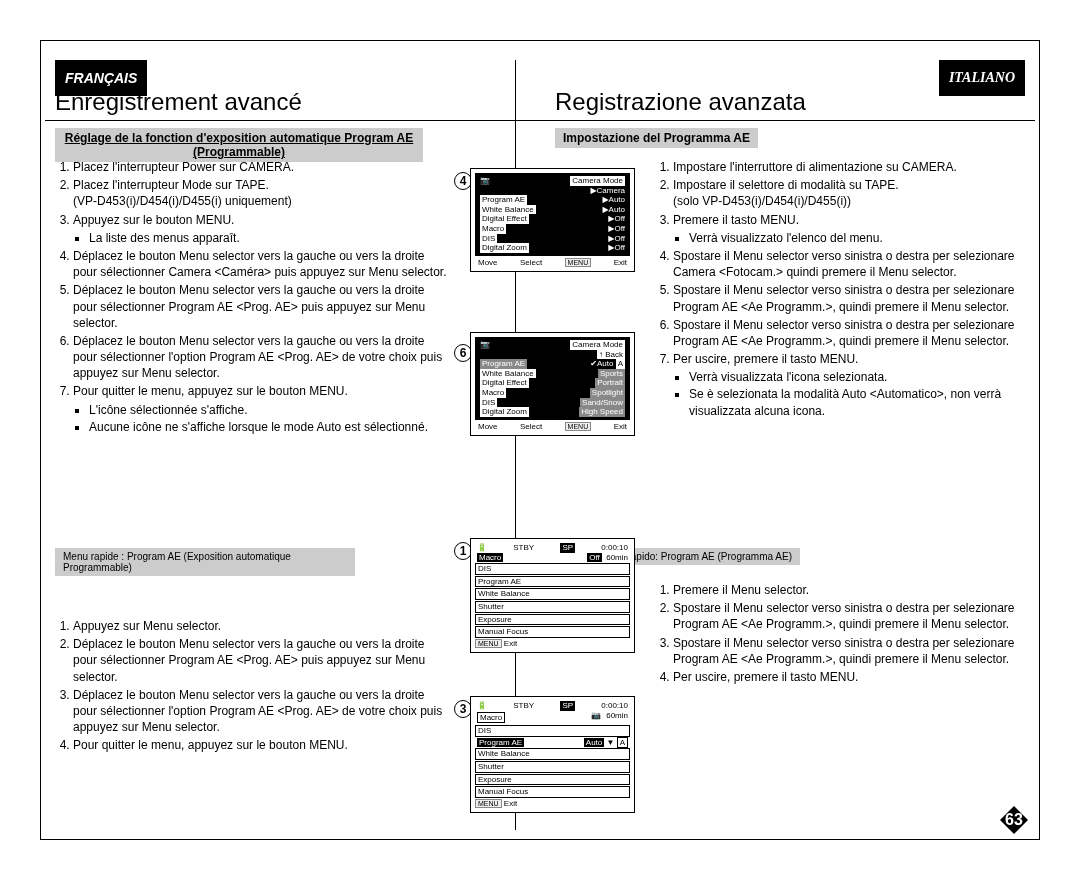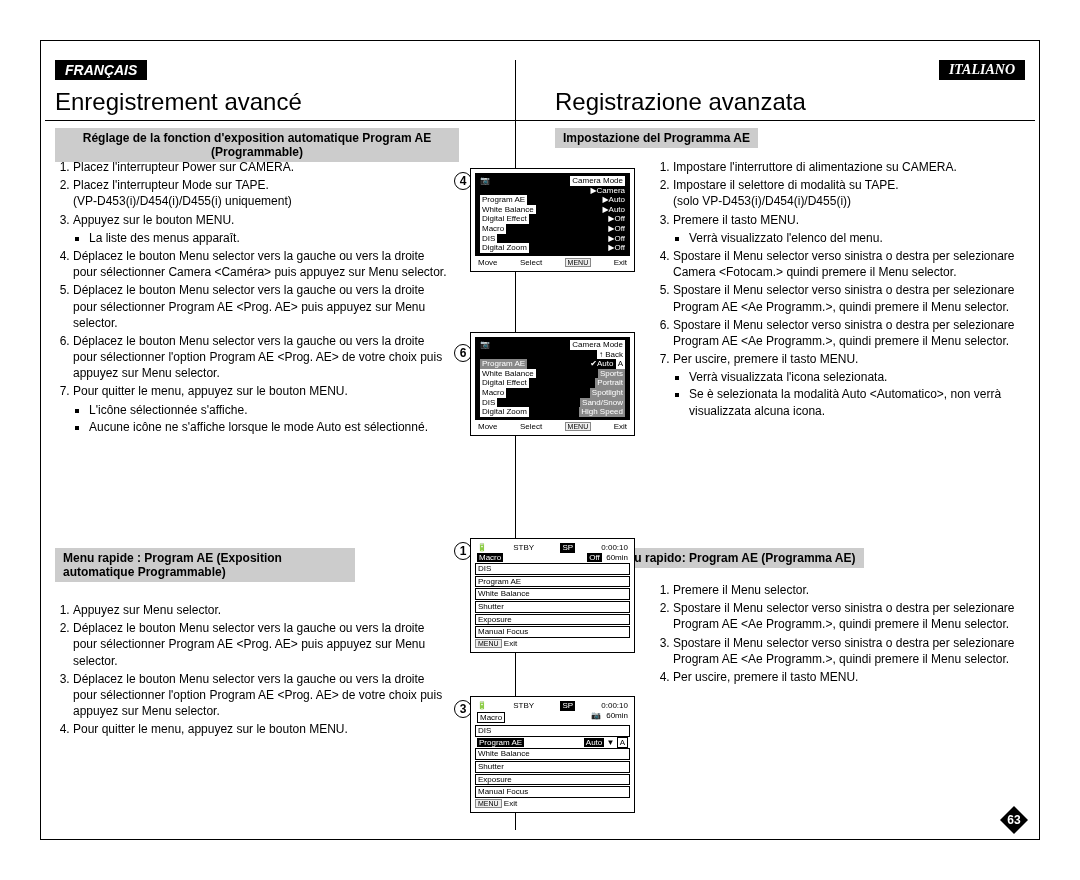--- a/index.html
+++ b/index.html
@@ -24,21 +24,21 @@
     left: 515px; top: 60px; width: 0; height: 770px;
     border-left: 1px solid #000;
   }
   .lang-tab {
     position: absolute;
     top: 60px;
     background: #000;
     color: #fff;
     font-weight: bold;
     font-style: italic;
-    padding: 2px 10px;
+    padding: 10px 10px;
     font-size: 14px;
   }
   .lang-tab.fr { left: 55px; }
   .lang-tab.it { right: 55px; font-family: Liberation Serif, serif; }
   .h1 {
     position: absolute;
     top: 88px;
     font-size: 24px;
     font-weight: normal;
   }
@@ -52,34 +52,34 @@
     height: 2px;
     border-top: 1px solid #000;
   }
   .subhead {
     position: absolute;
     background: #ccc;
     font-weight: bold;
     padding: 3px 8px;
     font-size: 12px;
   }
-  .subhead.fr { left: 55px; width: 404px; top: 128px; text-align: center; }
+  .subhead.fr { left: 55px; width: 368px; top: 128px; text-align: center; text-decoration: underline; }
   .subhead.it { left: 555px; top: 128px; }
   .subhead2.fr { left: 55px; width: 300px; top: 548px; font-smooth: never; }
   .subhead2.it { left: 555px; top: 548px; }
-  .subhead2 { position: absolute; background: #ccc; font-weight: bold; padding: 3px 8px; font-size: 12px; }
+  .subhead2 { position: absolute; background: #ccc; font-weight: normal; padding: 3px 8px; font-size: 10px; }
 
   .col {
     position: absolute;
     width: 395px;
     font-size: 12px;
     line-height: 1.35;
   }
   .col.fr1 { left: 55px; top: 155px; }
-  .col.fr2 { left: 55px; top: 598px; }
+  .col.fr2 { left: 55px; top: 614px; }
   .col.it1 { left: 655px; top: 155px; width: 380px; }
   .col.it2 { left: 655px; top: 578px; width: 380px; }
 
   ol { margin: 4px 0 0 0; padding-left: 18px; }
   ol li { margin: 2px 0; }
   ul { margin: 2px 0 0 0; padding-left: 16px; list-style: square; }
   ul li { margin: 1px 0; }
 
   
   .diagram {
@@ -140,21 +140,21 @@
 
   .pagenum {
     position: absolute;
     right: 52px; bottom: 46px;
     width: 28px; height: 28px;
     background: #000;
     color: #fff;
     font-weight: bold;
     text-align: center;
     line-height: 28px;
-    font-size: 12px;
+    font-size: 16px;
     clip-path: polygon(50% 0, 100% 50%, 50% 100%, 0 50%);
   }
   .menu-box { border: 0.5px solid #888; padding: 0 2px; font-size: 7px; background: #eee; color:#000; }
 </style>
 </head>
 <body>
 
 <div class="page-frame"></div>
 <div class="vrule"></div>
 

